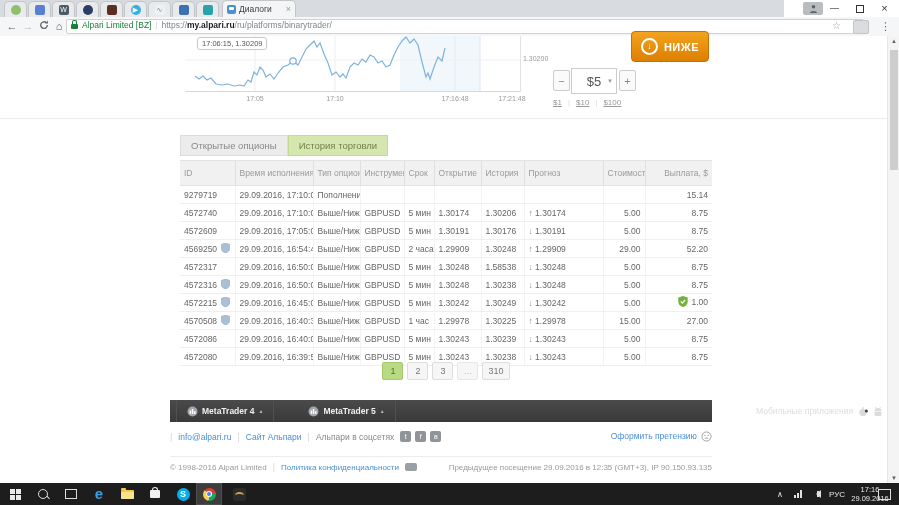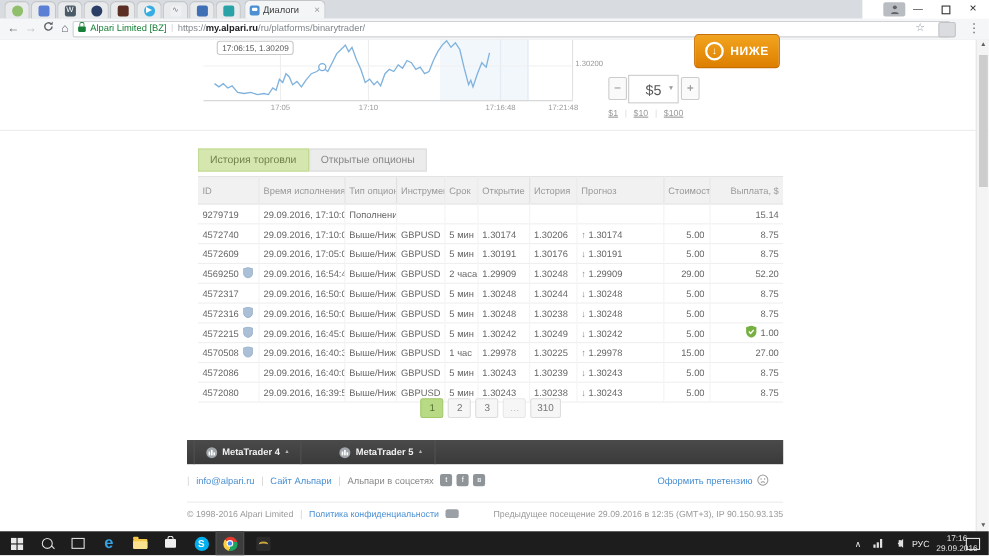--- a/index.html
+++ b/index.html
@@ -89,21 +89,21 @@
   .pic{display:flex;align-items:center;}
   #mobileapps{position:absolute;right:6px;top:364px;height:22px;display:flex;align-items:center;gap:5px;}
   .moblbl{color:#ddd;font-size:8.5px;}
   #footer1{position:absolute;left:170px;top:395px;width:542px;display:flex;align-items:center;gap:6px;}
   .phones{font-size:10.5px;color:#555;white-space:nowrap;}
   .fsep{color:#d5d5d5;font-size:9px;}
   .flink{font-size:8.5px;color:#4a90d2;white-space:nowrap;}
   .fgray{font-size:8.5px;color:#888;white-space:nowrap;}
   .soc{width:11px;height:11px;background:#8f9499;border-radius:2px;color:#fff;font-size:7px;line-height:11px;
        text-align:center;display:inline-block;}
-  #claim{position:absolute;right:13px;top:0;display:flex;align-items:center;gap:4px;}
+  #claim{position:absolute;right:0;top:0;display:flex;gap:4px;}
   .fdivider{position:absolute;left:170px;top:420px;width:542px;height:1px;background:#ececec;}
   #footer2{position:absolute;left:170px;top:426px;width:542px;display:flex;align-items:center;gap:6px;}
   .f2{font-size:8px;color:#9a9a9a;white-space:nowrap;}
   .f2link{font-size:8px;color:#4a90d2;white-space:nowrap;}
   .badge{width:12px;height:8px;background:#9aa0a5;border-radius:2px;display:inline-block;}
   .visit{position:absolute;right:0;top:1px;font-size:8px;color:#9a9a9a;white-space:nowrap;}
   
   #scrollbar{position:absolute;left:887px;top:36px;width:12px;height:447px;background:#f4f4f4;border-left:1px solid #e6e6e6;box-sizing:border-box;}
   .scarr{position:absolute;left:0;width:12px;text-align:center;font-size:6px;color:#606060;}
   #scthumb{position:absolute;left:2px;top:14px;width:8px;height:120px;background:#cdcdcd;}
@@ -250,22 +250,22 @@
         <span class="qlink">$1</span>
         <span class="qsep">|</span>
         <span class="qlink">$10</span>
         <span class="qsep">|</span>
         <span class="qlink">$100</span>
       </div>
 
     <div class="sectdiv"></div>
 
     <div id="htabs">
+        <div class="htab">Открытые опционы</div>
         <div class="htab active">История торговли</div>
-        <div class="htab">Открытые опционы</div>
       </div>
 
     <table id="histtable">
       <colgroup>
         <col style="width:55px">
           <col style="width:78px">
           <col style="width:47px">
           <col style="width:44px">
         <col style="width:30px">
           <col style="width:47px">
@@ -339,21 +339,21 @@
             <td class="num">29.00</td>
             <td class="num">52.20</td>
           </tr>
           <tr>
             <td><span>4572317</span></td>
             <td>29.09.2016, 16:50:04</td>
             <td>Выше/Ниже</td>
             <td>GBPUSD</td>
             <td>5 мин</td>
             <td>1.30248</td>
-            <td>1.30244</td>
+            <td>1.58538</td>
             <td><span class="arrow">↓</span> 1.30248</td>
             <td class="num">5.00</td>
             <td class="num">8.75</td>
           </tr>
           <tr>
             <td><span>4572316</span><span class="shield"><svg width="9" height="10" viewBox="0 0 12 14">
                   <path d="M6 0L12 2V7C12 11 9 13 6 14C3 13 0 11 0 7V2Z" fill="#abc0d6" stroke="#8aa5c2" stroke-width="0.8"></path>
                 </svg></span></td>
             <td>29.09.2016, 16:50:04</td>
             <td>Выше/Ниже</td>
@@ -452,20 +452,35 @@
                 <rect x="2.6" y="4.5" width="1.5" height="3.5" fill="#fff"></rect>
                 <rect x="4.8" y="3" width="1.5" height="5" fill="#fff"></rect>
                 <rect x="7" y="5.2" width="1.5" height="2.8" fill="#fff"></rect>
               </svg>
             </span>
             <span class="plabel">MetaTrader 5</span>
             <span class="ptri">▲</span>
           </div>
         </span>
     </div>
+    <div id="mobileapps">
+      <span class="moblbl">Мобильные приложения</span>
+      <svg width="10" height="11" viewBox="0 0 10 11">
+        <circle cx="5" cy="6.4" r="3.6" fill="#dcdcdc"></circle>
+          <circle cx="8.4" cy="5" r="1.5" fill="#404040"></circle>
+        <rect x="4.4" y="1" width="1.4" height="2.4" rx="0.7" fill="#dcdcdc" transform="rotate(18 5 2)"></rect>
+      </svg>
+      <svg width="10" height="11" viewBox="0 0 10 11">
+        <path d="M1.5 5a3.5 3 0 0 1 7 0Z" fill="#dcdcdc"></path>
+        <line x1="2.5" y1="1" x2="3.3" y2="2.4" stroke="#dcdcdc"></line>
+          <line x1="7.5" y1="1" x2="6.7" y2="2.4" stroke="#dcdcdc"></line>
+        <rect x="1.5" y="5.6" width="7" height="4.4" rx="1" fill="#dcdcdc"></rect>
+      </svg>
+      <span class="ptri">▲</span>
+    </div>
 
     <div id="footer1">
       <span class="fsep">|</span>
       <span class="flink">info@alpari.ru</span>
       <span class="fsep">|</span>
       <span class="flink">Сайт Альпари</span>
       <span class="fsep">|</span>
       <span class="fgray">Альпари в соцсетях</span>
       <span style="display:flex;gap:4px;">
           <span class="soc">t</span>

